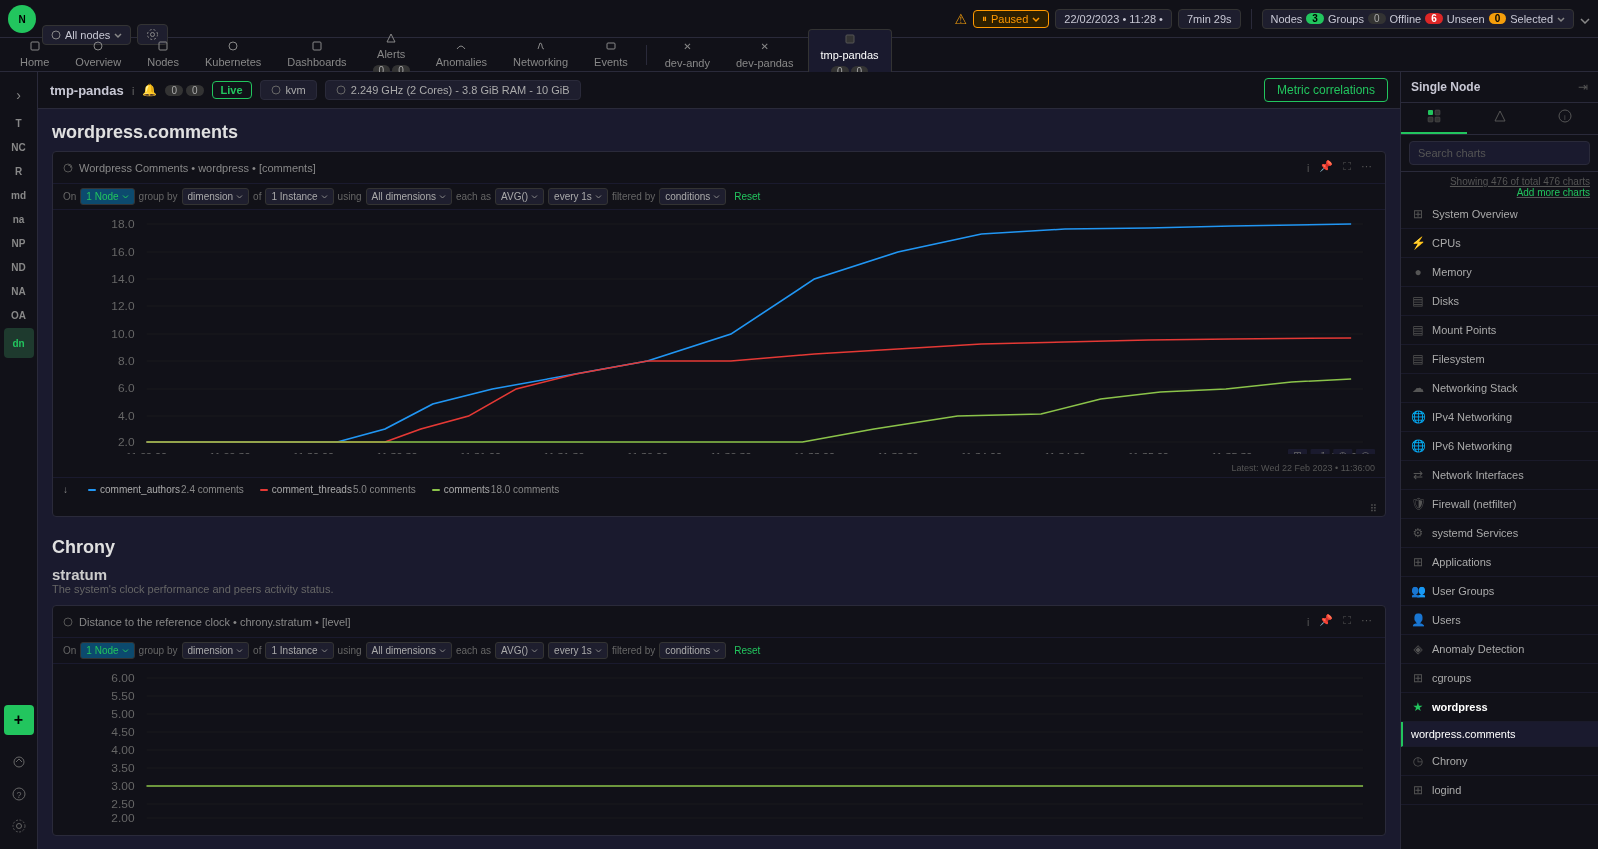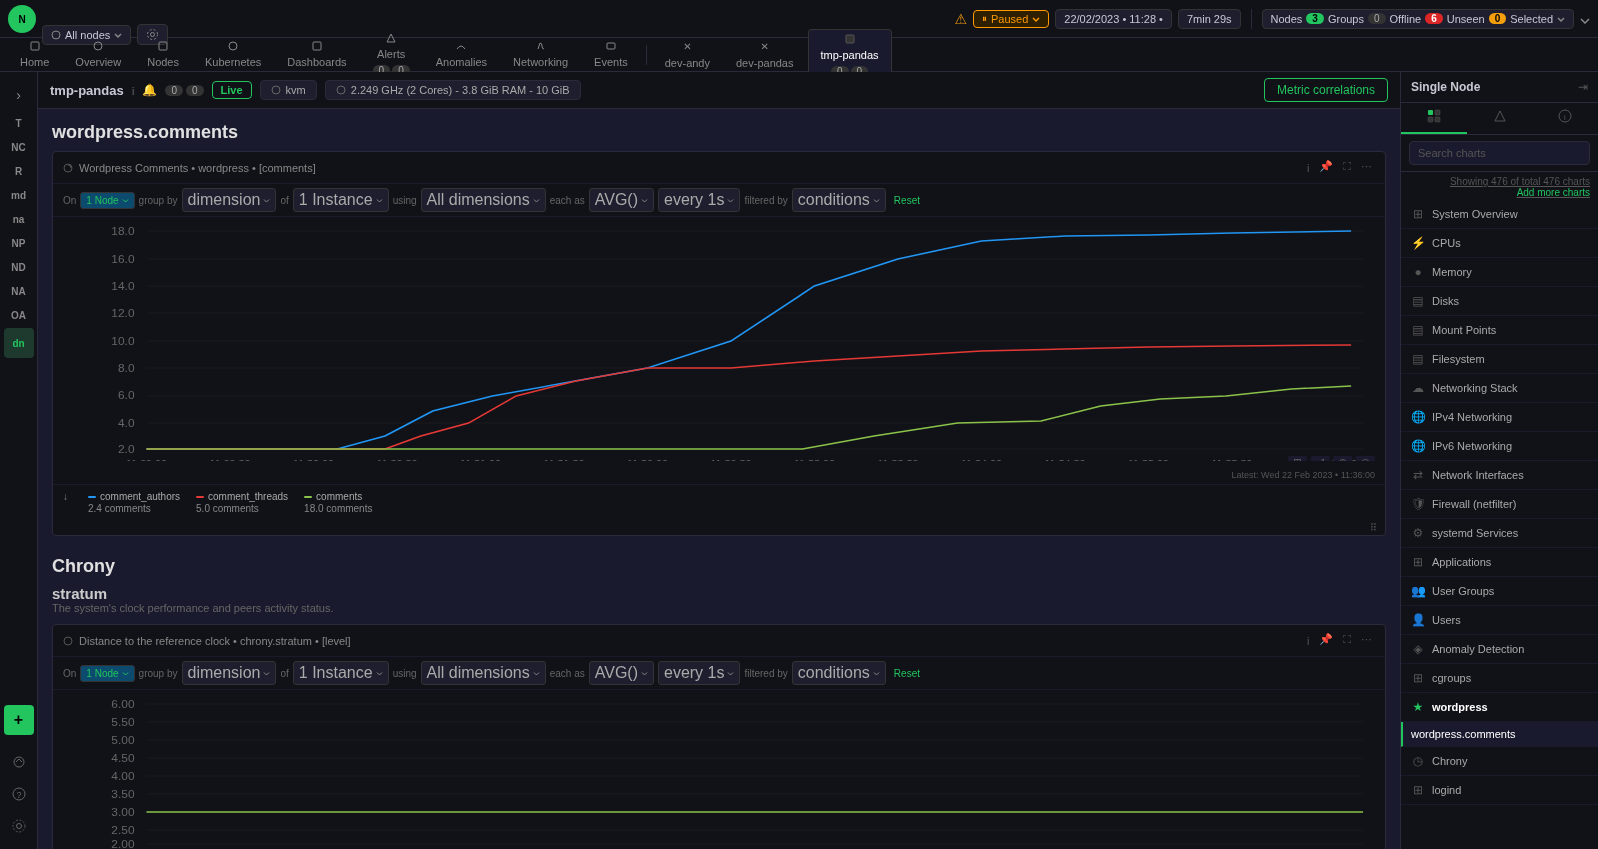--- a/index.html
+++ b/index.html
@@ -48,30 +48,30 @@
 
     
     .chart-section { padding: 12px 14px; }
     .section-title { font-size: 18px; font-weight: 600; color: #e0e0e0; margin-bottom: 8px; }
     .chart-card { background: #111118; border: 1px solid #2a2a3a; border-radius: 4px; margin-bottom: 8px; }
     .chart-header { padding: 6px 10px; display: flex; align-items: center; gap: 6px; border-bottom: 1px solid #1a1a2e; }
     .chart-title-text { font-size: 11px; color: #888; }
     .chart-header-icons { margin-left: auto; display: flex; gap: 4px; }
     .chart-icon-btn { color: #555; font-size: 11px; cursor: pointer; padding: 2px 3px; }
     .chart-controls { padding: 4px 10px; display: flex; align-items: center; gap: 4px; border-bottom: 1px solid #1a1a2e; flex-wrap: wrap; }
-    .ctrl-select { background: #1e1e2e; border: 1px solid #333; border-radius: 3px; color: #aaa; padding: 2px 5px; font-size: 16px; display: flex; align-items: center; gap: 3px; cursor: pointer; }
+    .ctrl-select { background: #1e1e2e; border: 1px solid #333; border-radius: 3px; color: #aaa; padding: 2px 5px; font-size: 10px; display: flex; align-items: center; gap: 3px; cursor: pointer; }
     .ctrl-label { font-size: 10px; color: #666; }
     .ctrl-select-green { background: #0c4a6e; border: 1px solid #333; border-radius: 3px; color: #22c55e; padding: 2px 5px; font-size: 10px; display: flex; align-items: center; gap: 3px; cursor: pointer; }
     .reset-btn { color: #22c55e; font-size: 10px; cursor: pointer; margin-left: 4px; }
 
     
     .chart-area { padding: 4px 10px; position: relative; }
     .chart-timestamp { text-align: right; font-size: 9px; color: #555; padding: 2px 10px 4px; }
     .chart-legend { padding: 6px 10px; display: flex; gap: 16px; border-top: 1px solid #1a1a2e; }
-    .legend-item { display: flex; flex-direction: column; gap: 1px; }
+    .legend-item { display: flex; flex-direction: row; gap: 1px; }
     .legend-name { font-size: 10px; color: #aaa; display: flex; align-items: center; gap: 4px; }
     .legend-val { font-size: 10px; color: #888; }
     .legend-dot { width: 8px; height: 2px; border-radius: 1px; }
     .chart-more { text-align: right; padding: 2px 8px; font-size: 10px; color: #555; }
 
     
     #rightsidebar { position: absolute; right: 0; top: 72px; width: 198px; bottom: 0; background: #111118; border-left: 1px solid #2a2a3a; overflow-y: auto; }
     #rightsidebar::-webkit-scrollbar { width: 4px; } #rightsidebar::-webkit-scrollbar-track { background: #111; } #rightsidebar::-webkit-scrollbar-thumb { background: #333; }
     .rs-header { display: flex; align-items: center; justify-content: space-between; padding: 8px 10px; border-bottom: 1px solid #2a2a3a; }
     .rs-title { font-size: 12px; font-weight: 600; color: #c8c8d4; }

